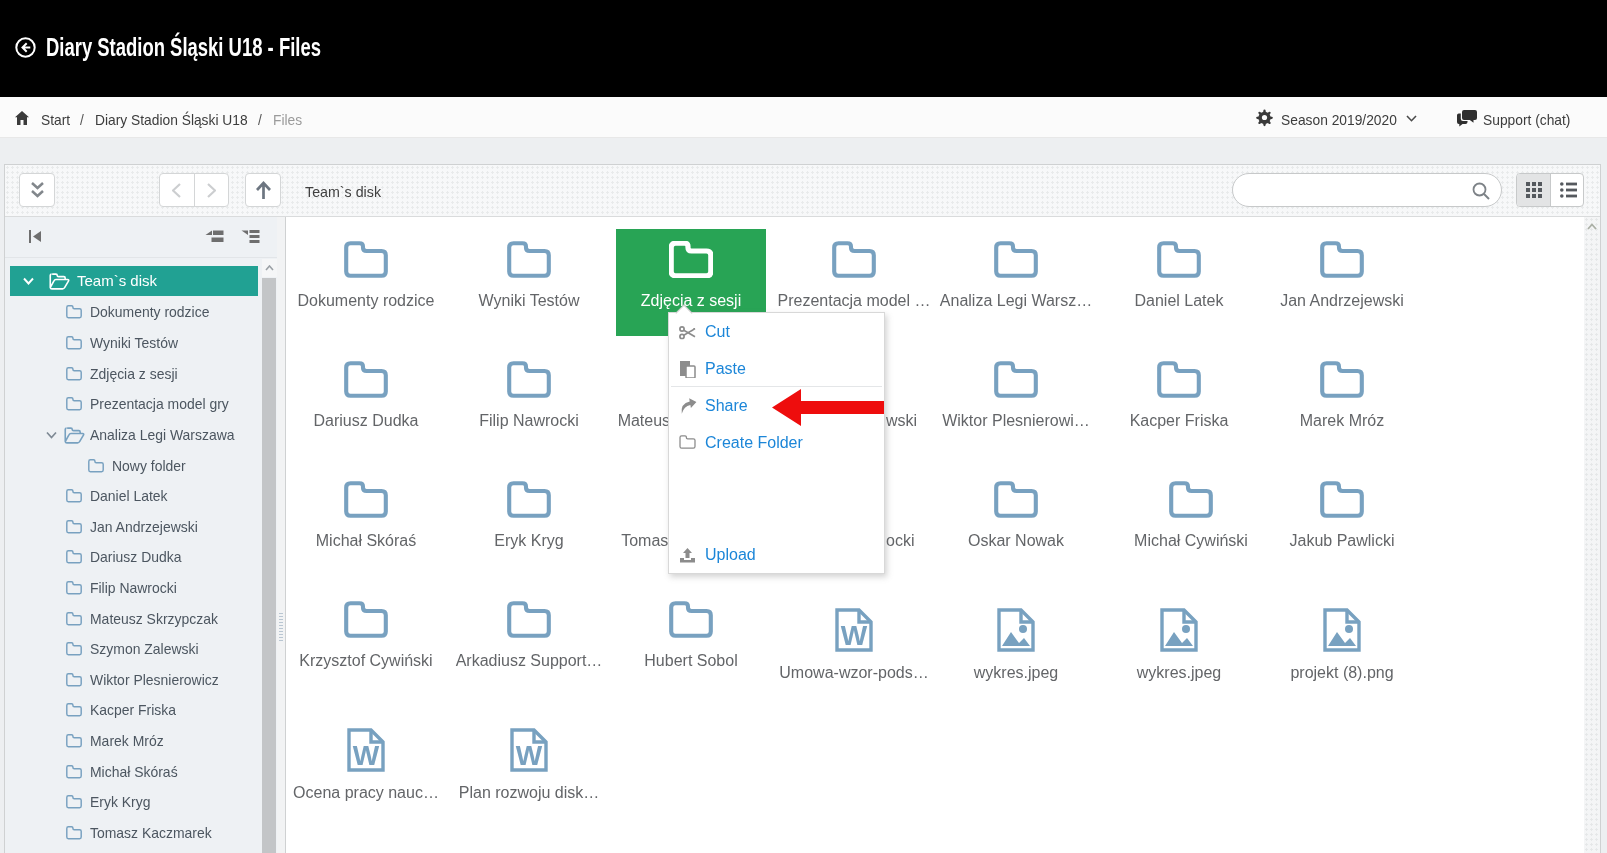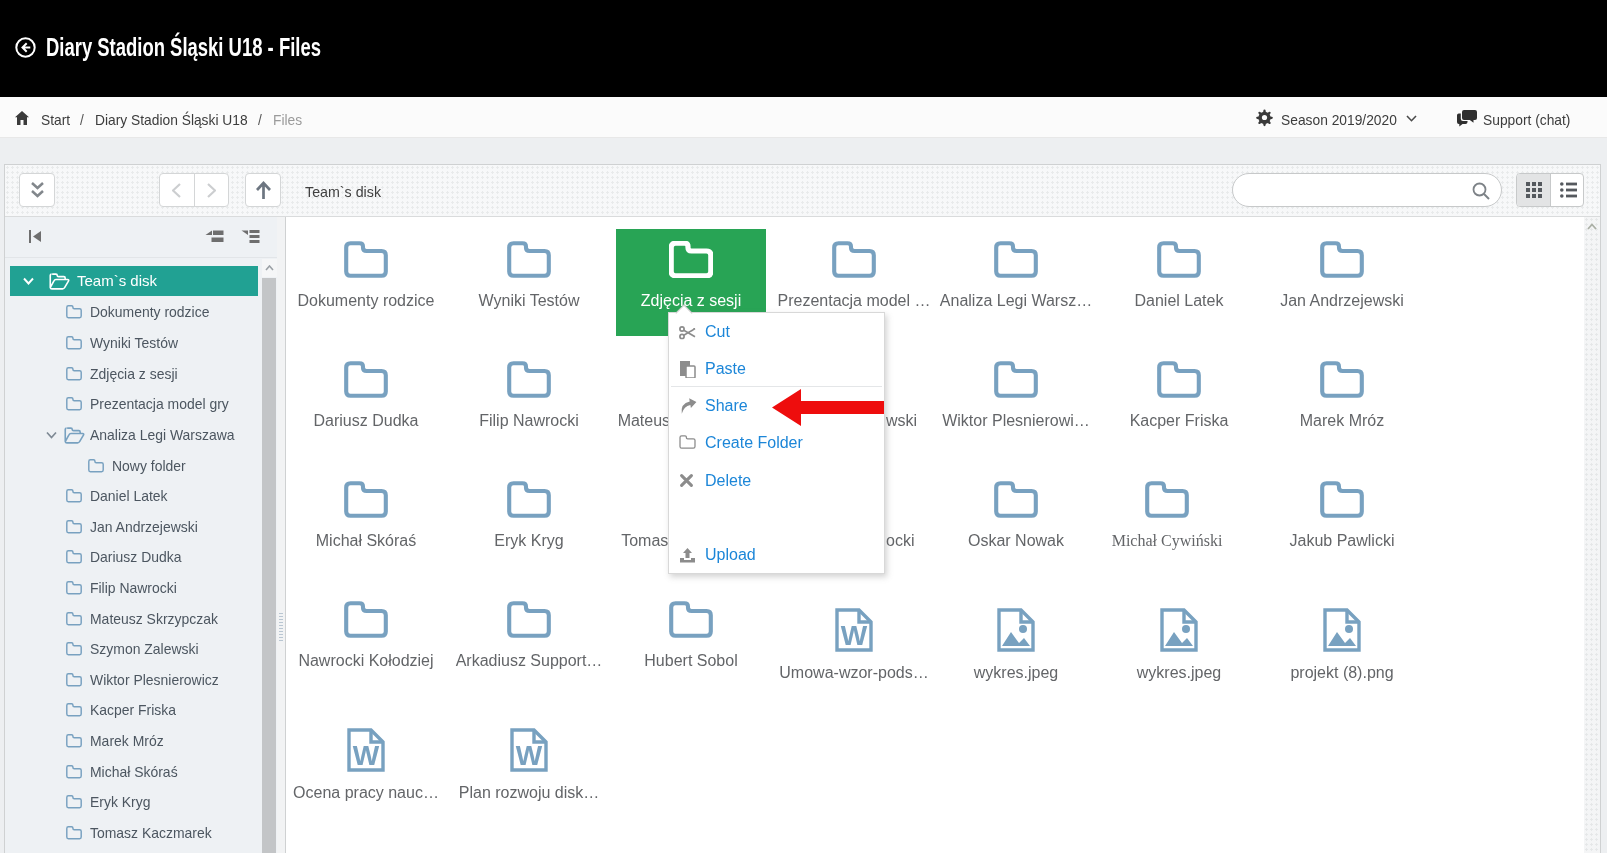--- a/index.html
+++ b/index.html
@@ -404,37 +404,37 @@
       <path d="M6.5 2.2 H15.5 Q19 2.2 19 5.5 V6.8 Q19 10 22.5 10 H37.5 Q41.8 10 41.8 14.2 V30.5 Q41.8 34.8 37.5 34.8 H6.5 Q2.2 34.8 2.2 30.5 V6.5 Q2.2 2.2 6.5 2.2 Z" fill="none" stroke="#78a1c0" stroke-width="4.1"></path>
     </svg>
     <div class="lbl"></div>
   </div>
 <div class="tile" style="left:941px; top:469px;">
     <svg class="fold" style="" width="44" height="37" viewBox="0 0 44 37">
       <path d="M6.5 2.2 H15.5 Q19 2.2 19 5.5 V6.8 Q19 10 22.5 10 H37.5 Q41.8 10 41.8 14.2 V30.5 Q41.8 34.8 37.5 34.8 H6.5 Q2.2 34.8 2.2 30.5 V6.5 Q2.2 2.2 6.5 2.2 Z" fill="none" stroke="#78a1c0" stroke-width="4.1"></path>
     </svg>
     <div class="lbl">Oskar Nowak</div>
   </div>
-<div class="tile" style="left:1092px; top:469px;font-family:Liberation Serif, serif;">
+<div class="tile" style="left:1116px; top:469px;">
     <svg class="fold" style="" width="44" height="37" viewBox="0 0 44 37">
       <path d="M6.5 2.2 H15.5 Q19 2.2 19 5.5 V6.8 Q19 10 22.5 10 H37.5 Q41.8 10 41.8 14.2 V30.5 Q41.8 34.8 37.5 34.8 H6.5 Q2.2 34.8 2.2 30.5 V6.5 Q2.2 2.2 6.5 2.2 Z" fill="none" stroke="#78a1c0" stroke-width="4.1"></path>
     </svg>
     <div class="lbl">Michał Cywiński</div>
   </div>
 <div class="tile" style="left:1267px; top:469px;">
     <svg class="fold" style="" width="44" height="37" viewBox="0 0 44 37">
       <path d="M6.5 2.2 H15.5 Q19 2.2 19 5.5 V6.8 Q19 10 22.5 10 H37.5 Q41.8 10 41.8 14.2 V30.5 Q41.8 34.8 37.5 34.8 H6.5 Q2.2 34.8 2.2 30.5 V6.5 Q2.2 2.2 6.5 2.2 Z" fill="none" stroke="#78a1c0" stroke-width="4.1"></path>
     </svg>
     <div class="lbl">Jakub Pawlicki</div>
   </div>
 <div class="tile" style="left:291px; top:589px;">
     <svg class="fold" style="" width="44" height="37" viewBox="0 0 44 37">
       <path d="M6.5 2.2 H15.5 Q19 2.2 19 5.5 V6.8 Q19 10 22.5 10 H37.5 Q41.8 10 41.8 14.2 V30.5 Q41.8 34.8 37.5 34.8 H6.5 Q2.2 34.8 2.2 30.5 V6.5 Q2.2 2.2 6.5 2.2 Z" fill="none" stroke="#78a1c0" stroke-width="4.1"></path>
     </svg>
-    <div class="lbl">Nawrocki Kołodziej</div>
+    <div class="lbl">Krzysztof Cywiński</div>
   </div>
 <div class="tile" style="left:454px; top:589px;">
     <svg class="fold" style="" width="44" height="37" viewBox="0 0 44 37">
       <path d="M6.5 2.2 H15.5 Q19 2.2 19 5.5 V6.8 Q19 10 22.5 10 H37.5 Q41.8 10 41.8 14.2 V30.5 Q41.8 34.8 37.5 34.8 H6.5 Q2.2 34.8 2.2 30.5 V6.5 Q2.2 2.2 6.5 2.2 Z" fill="none" stroke="#78a1c0" stroke-width="4.1"></path>
     </svg>
     <div class="lbl">Arkadiusz Support…</div>
   </div>
 <div class="tile" style="left:616px; top:589px;">
     <svg class="fold" style="" width="44" height="37" viewBox="0 0 44 37">
       <path d="M6.5 2.2 H15.5 Q19 2.2 19 5.5 V6.8 Q19 10 22.5 10 H37.5 Q41.8 10 41.8 14.2 V30.5 Q41.8 34.8 37.5 34.8 H6.5 Q2.2 34.8 2.2 30.5 V6.5 Q2.2 2.2 6.5 2.2 Z" fill="none" stroke="#78a1c0" stroke-width="4.1"></path>
@@ -517,26 +517,20 @@
         <path d="M6.5 2.2 H15.5 Q19 2.2 19 5.5 V6.8 Q19 10 22.5 10 H37.5 Q41.8 10 41.8 14.2 V30.5 Q41.8 34.8 37.5 34.8 H6.5 Q2.2 34.8 2.2 30.5 V6.5 Q2.2 2.2 6.5 2.2 Z" fill="none" stroke="#8c8c8c" stroke-width="3.4"></path>
       </svg>
       <span class="mtxt">Create Folder</span>
     </div>
     <div class="mi" style="top:75px;">
       <svg width="19" height="16" viewBox="0 0 19 16" style="transform:rotate(-10deg);">
         <path d="M11.5 0.5 L18 5.5 L11.5 10.5 V7.3 Q5 7.3 1.5 14.5 Q1.8 4 11.5 3.7 Z" fill="#8c8c8c"></path>
       </svg>
       <span class="mtxt">Share</span>
     </div>
-    <div class="mi" style="top:150px;">
-      <svg width="15" height="15" viewBox="0 0 15 15">
-        <path d="M2.6 2.6 L12.4 12.4 M12.4 2.6 L2.6 12.4" stroke="#8c8c8c" stroke-width="3.1" stroke-linecap="round" fill="none"></path>
-      </svg>
-      <span class="mtxt">Delete</span>
-    </div>
     <div class="mi" style="top:224px;">
       <svg width="17" height="17" viewBox="0 0 17 17">
         <path d="M8.5 1 L13 6 H10.5 V11 H6.5 V6 H4 Z" fill="#8c8c8c"></path>
         <path d="M1 11 V15.5 H16 V11 H12 V13 H5 V11 Z" fill="#8c8c8c"></path>
       </svg>
       <span class="mtxt">Upload</span>
     </div>
   <div class="mdivider"></div>
 </div>
 <svg class="abs redarrow" width="116" height="41" viewBox="0 0 116 41">

